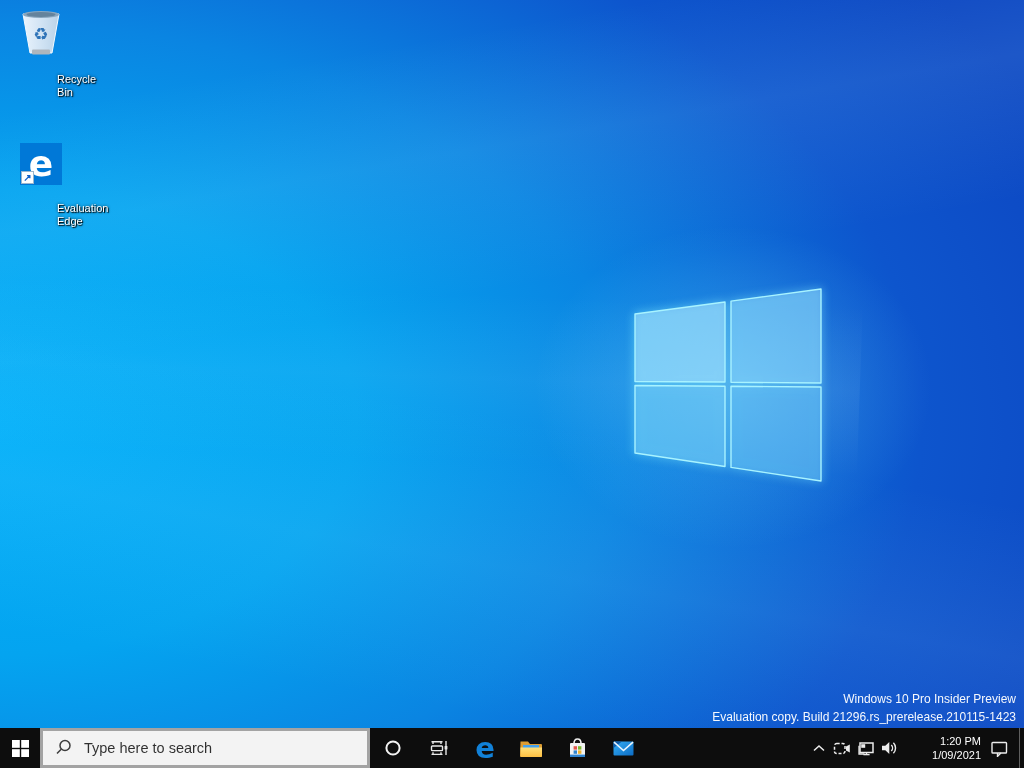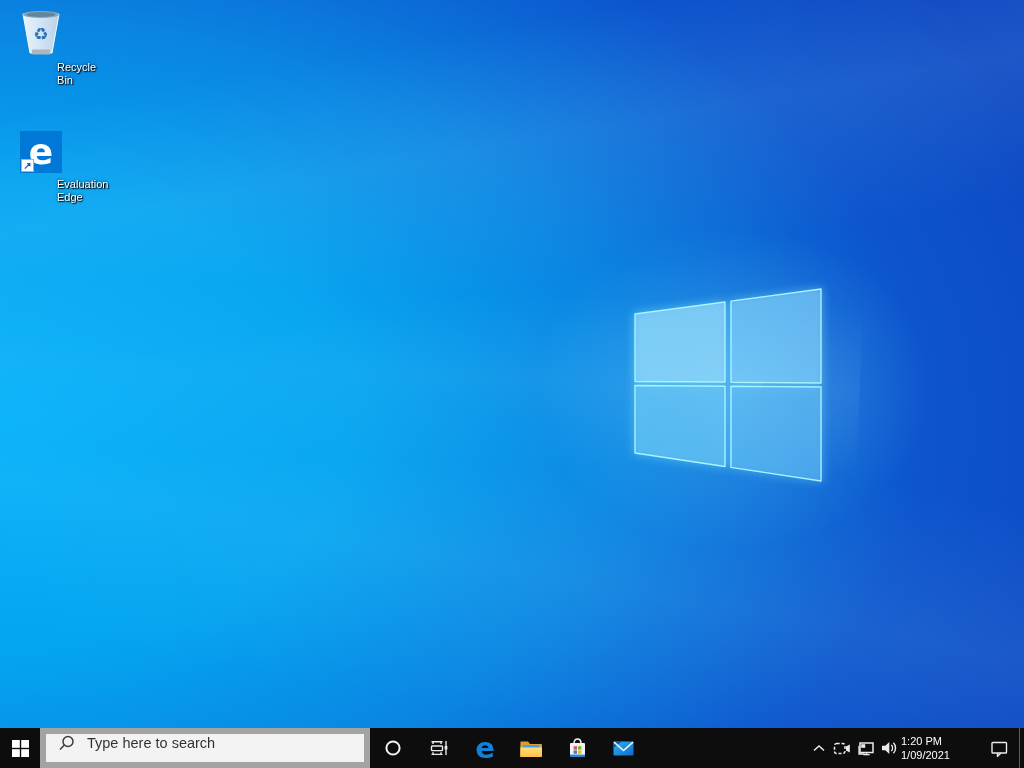--- a/index.html
+++ b/index.html
@@ -20,48 +20,48 @@
   .logo-glow{position:absolute;left:468px;top:172px;width:530px;height:430px;pointer-events:none;
     background:radial-gradient(closest-side, rgba(135,222,255,.30), rgba(135,222,255,0) 75%);}
   .win-logo{position:absolute;left:633px;top:287px;
     filter:drop-shadow(0 0 5px rgba(140,245,255,.75));}
 
   
   .desktop-icons{position:absolute;left:2px;top:6px;width:78px;}
   .desk-icon{width:78px;margin-bottom:10px;display:flex;flex-direction:column;
     align-items:center;cursor:default;}
   .desk-icon .art{height:50px;display:flex;align-items:flex-end;justify-content:center;}
-  .icon-label{margin-top:5px;max-width:64px;text-align:right;color:#fff;font-size:11px;
+  .icon-label{margin-top:17px;max-width:64px;text-align:right;color:#fff;font-size:11px;
     line-height:13px;text-shadow:1px 1px 1px #000, 0 0 3px rgba(0,0,0,.8);padding-left:48px;}
   .edge-tile{width:42px;height:42px;background:#0078d7;position:relative;
     display:flex;align-items:center;justify-content:center;}
   .edge-tile .e{color:#fff;font-size:36px;font-weight:bold;line-height:38px;
     font-family:"DejaVu Sans", sans-serif;}
   .shortcut-badge{position:absolute;left:1px;bottom:1px;width:13px;height:13px;background:#fff;
     border:1px solid #9cb6cc;display:flex;align-items:center;justify-content:center;
     font-size:10px;color:#1461c8;font-weight:bold;}
 
   
   .watermark{position:absolute;right:8px;bottom:42px;text-align:right;color:rgba(255,255,255,.96);
     font-size:12px;line-height:18px;}
 
   
   .taskbar{position:absolute;left:0;bottom:0;width:1024px;height:40px;background:#0d0d0d;
     display:flex;align-items:stretch;}
   .tb-btn{display:flex;align-items:center;justify-content:center;cursor:pointer;}
   .start-btn{width:40px;}
-  .searchbox{width:330px;background:#f3f3f3;border:6px solid #a3a3a3;display:flex;
-    align-items:flex-start;padding:0 6px 8px 11px;}
+  .searchbox{width:330px;background:#f3f3f3;border:3px solid #a3a3a3;display:flex;
+    align-items:flex-end;padding:0 6px 8px 11px;}
   .searchbox input{flex:1;border:none;outline:none;background:transparent;
     font-size:14.5px;color:#1f1f1f;font-family:"Liberation Sans",sans-serif;}
   .searchbox input::placeholder{color:#1f1f1f;opacity:.92;}
   .app-btn{width:46px;}
   .tb-spacer{flex:1;}
   .tray-btn{display:flex;align-items:center;justify-content:center;cursor:pointer;}
-  .clock{width:80px;display:flex;flex-direction:column;align-items:flex-start;justify-content:center;
+  .clock{width:80px;display:flex;flex-direction:column;align-items:flex-end;justify-content:center;
     color:#fff;font-size:11px;line-height:14px;cursor:pointer;}
   .show-desktop{width:5px;border-left:1px solid #5f5f5f;margin-left:2px;cursor:pointer;}
 </style>
 </head>
 <body>
 
 <div class="desktop">
   <div class="ray" id="ray1"></div>
   <div class="ray" id="ray3"></div>
   <div class="ray" id="ray2"></div>
@@ -102,20 +102,24 @@
       <div class="art">
         <div class="edge-tile">
           <span class="e">e</span>
           <span class="shortcut-badge">↗</span>
         </div>
       </div>
       <div class="icon-label">Evaluation Edge</div>
     </div>
   </div>
 
+  <div class="watermark">
+    <div>Windows 10 Pro Insider Preview</div>
+    <div>Evaluation copy. Build 21296.rs_prerelease.210115-1423</div>
+  </div>
 
   <div class="taskbar">
 
     <div class="tb-btn start-btn">
       <svg width="17" height="17" viewBox="0 0 17 17">
         <rect x="0" y="0" width="7.8" height="7.8" fill="#fff"></rect>
         <rect x="9.2" y="0" width="7.8" height="7.8" fill="#fff"></rect>
         <rect x="0" y="9.2" width="7.8" height="7.8" fill="#fff"></rect>
         <rect x="9.2" y="9.2" width="7.8" height="7.8" fill="#fff"></rect>
       </svg>

